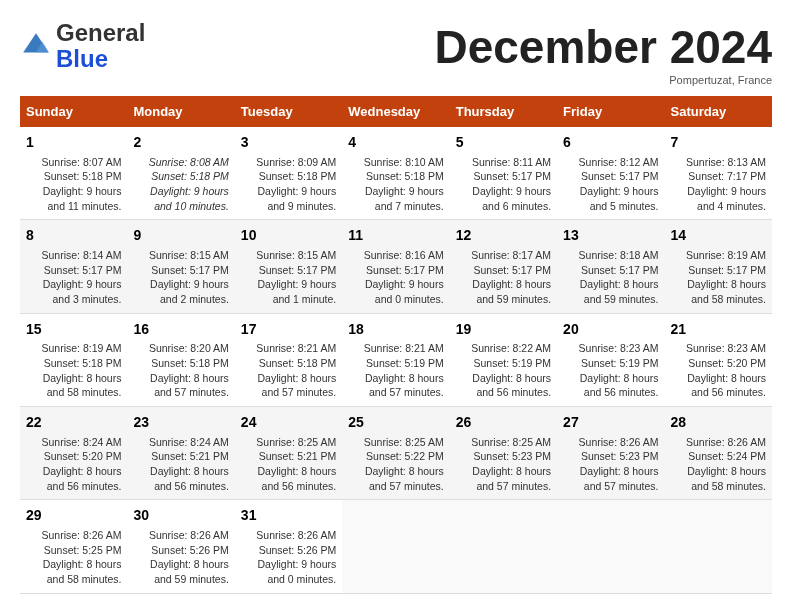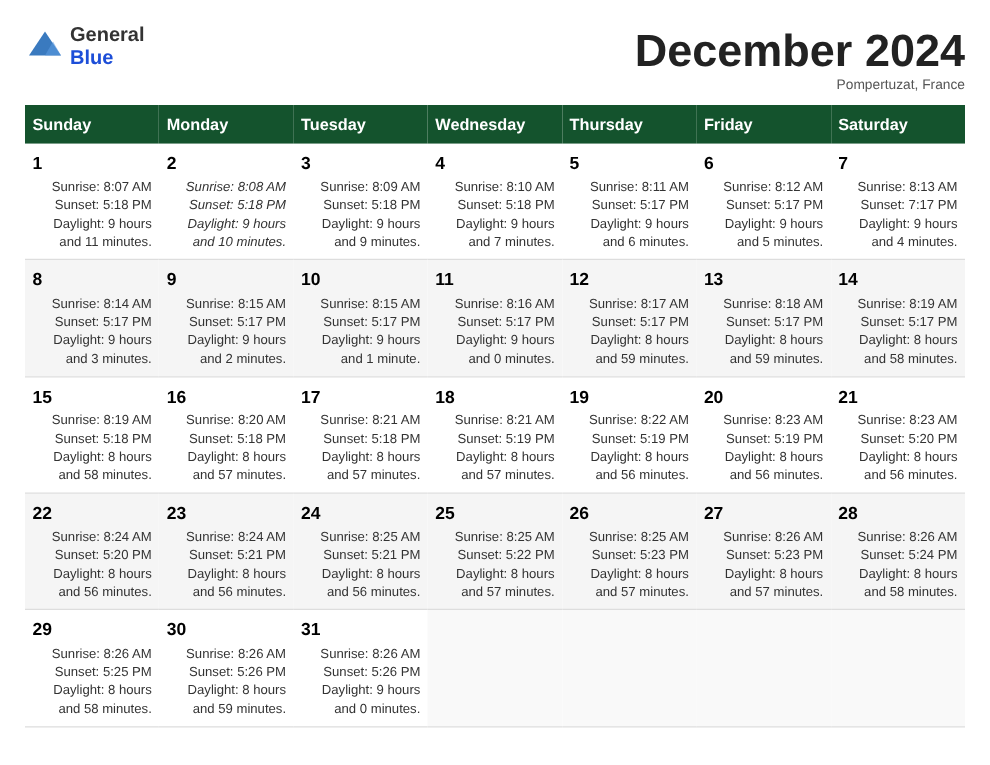--- a/index.html
+++ b/index.html
@@ -17,50 +17,50 @@
       margin-bottom: 10px;
     }
     .logo {
       display: flex;
       align-items: center;
       gap: 4px;
     }
     .logo-text {
       display: flex;
       flex-direction: column;
-      font-size: 16px;
+      font-size: 24px;
       font-weight: bold;
       line-height: 1.1;
     }
     .logo-text span:first-child { color: #333; }
     .logo-text span:last-child { color: #1d4ed8; }
     .logo-icon {
       width: 32px;
       height: 32px;
     }
     .title-block {
       text-align: right;
     }
     .title-block h1 {
-      font-size: 36px;
+      font-size: 46px;
       font-weight: bold;
       color: #222;
     }
     .title-block h2 {
       font-size: 11px;
       color: #555;
       font-weight: normal;
     }
     table {
       width: 100%;
       border-collapse: collapse;
       font-size: 11px;
     }
     thead tr {
-      background: #14532d;
+      background: #c2410c;
       color: #fff;
     }
     thead th {
       padding: 8px 6px;
       text-align: left;
       font-size: 13px;
       font-weight: bold;
     }
     tbody tr {
       border-bottom: 1px solid #ddd;

